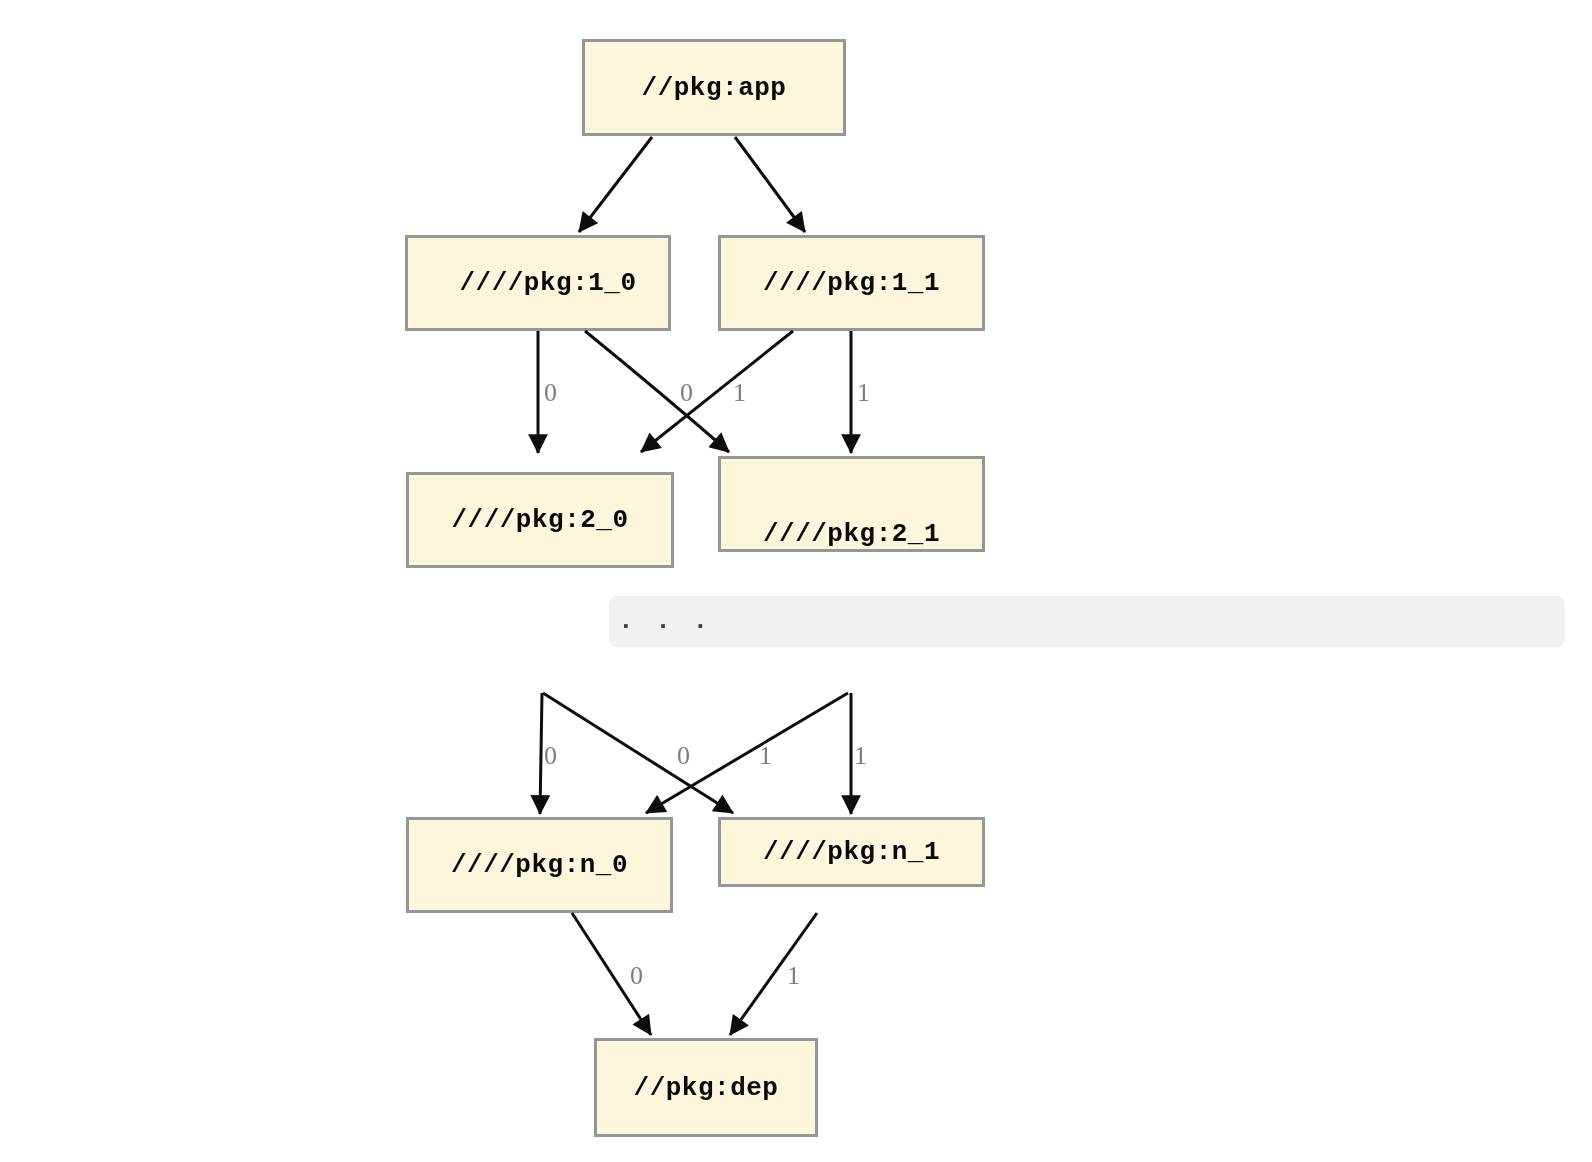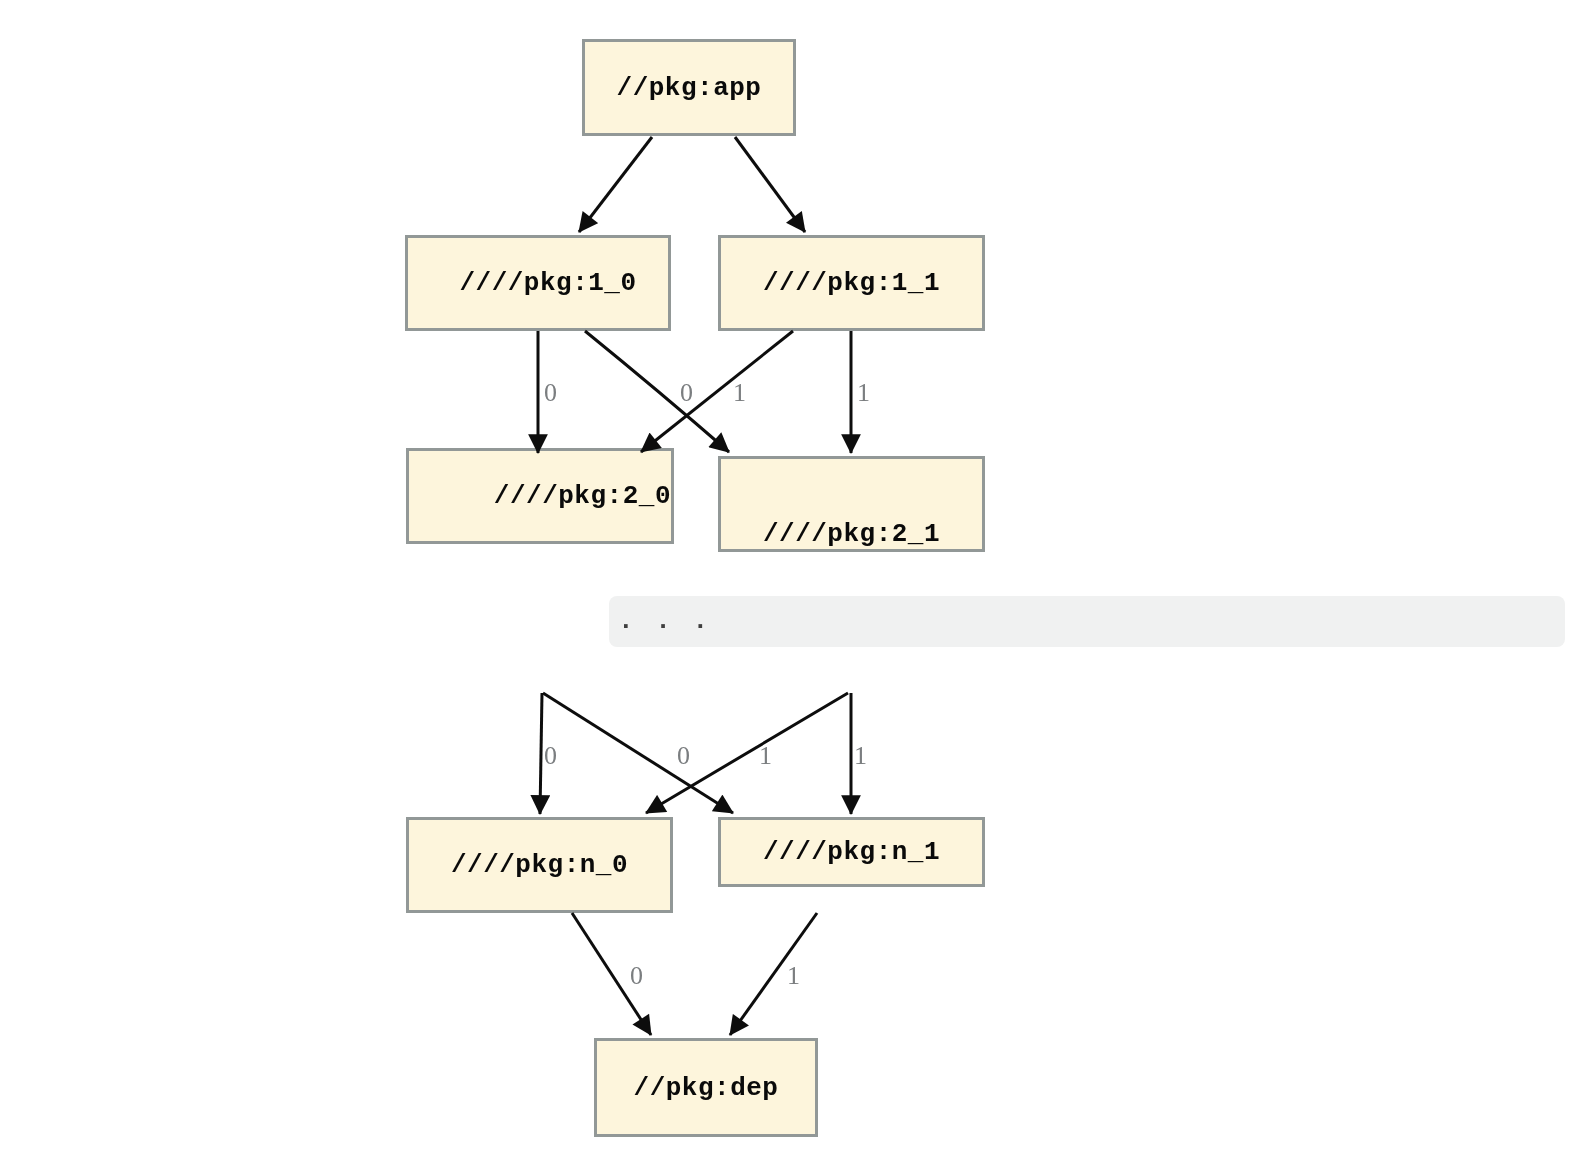--- a/index.html
+++ b/index.html
@@ -82,30 +82,30 @@
     letter-spacing: 3px;
     color: var(--ellipsis_text_color);
     line-height: 51px;
   }
 </style>
 </head>
 <body>
 
 <div class="canvas">
 
-  <div class="node" style="left:582px; top:39px;  width:214px; height:97px;font-family:Liberation Mono, monospace;">
+  <div class="node" style="left:582px; top:39px;  width:264px; height:97px;font-family:Liberation Mono, monospace;">
     <span>//pkg:app</span>
   </div>
   <div class="node" style="left:405px; top:235px; width:266px; height:96px;padding-left:20px;">
     <span>////pkg:1_0</span>
   </div>
   <div class="node" style="left:718px; top:235px; width:267px; height:96px;text-align:center;">
     <span>////pkg:1_1</span>
   </div>
-  <div class="node" style="left:406px; top:448px; width:268px; height:96px;justify-content:flex-end;">
+  <div class="node" style="left:406px; top:472px; width:268px; height:96px;">
     <span>////pkg:2_0</span>
   </div>
   <div class="node" style="left:718px; top:456px; width:267px; height:96px;align-items:flex-end;">
     <span>////pkg:2_1</span>
   </div>
   <div class="node" style="left:406px; top:817px; width:267px; height:96px;">
     <span>////pkg:n_0</span>
   </div>
   <div class="node" style="left:718px; top:817px; width:267px; height:70px;">
     <span>////pkg:n_1</span>

